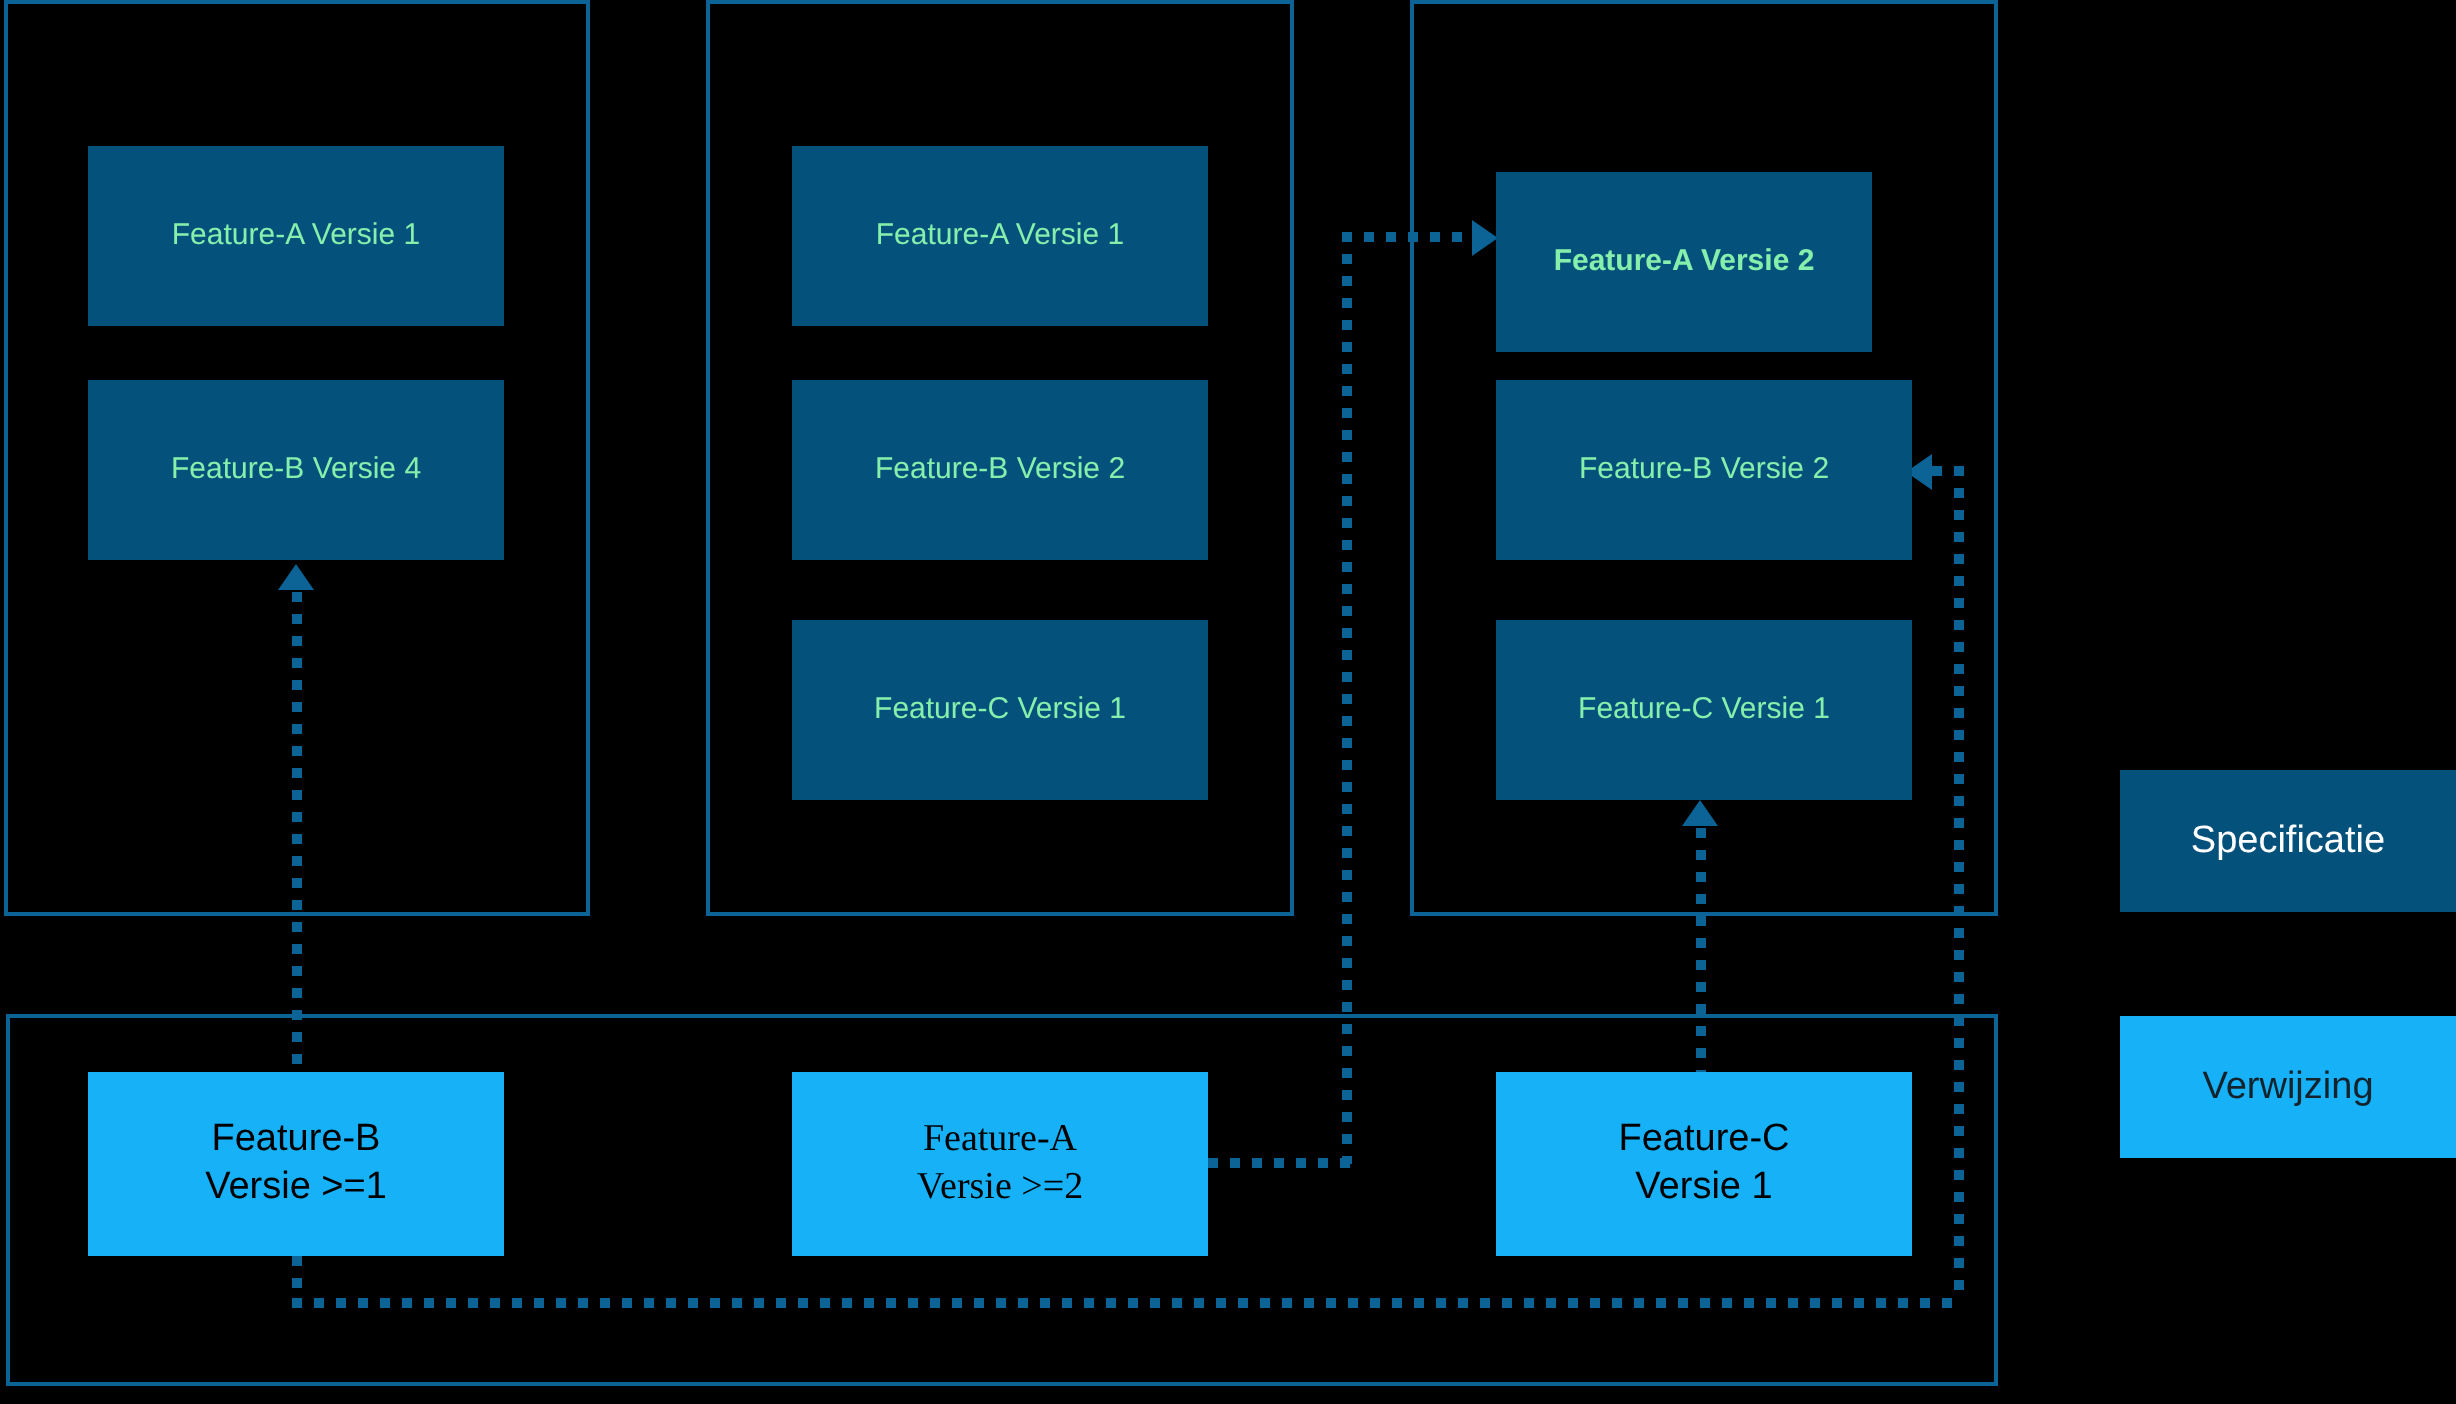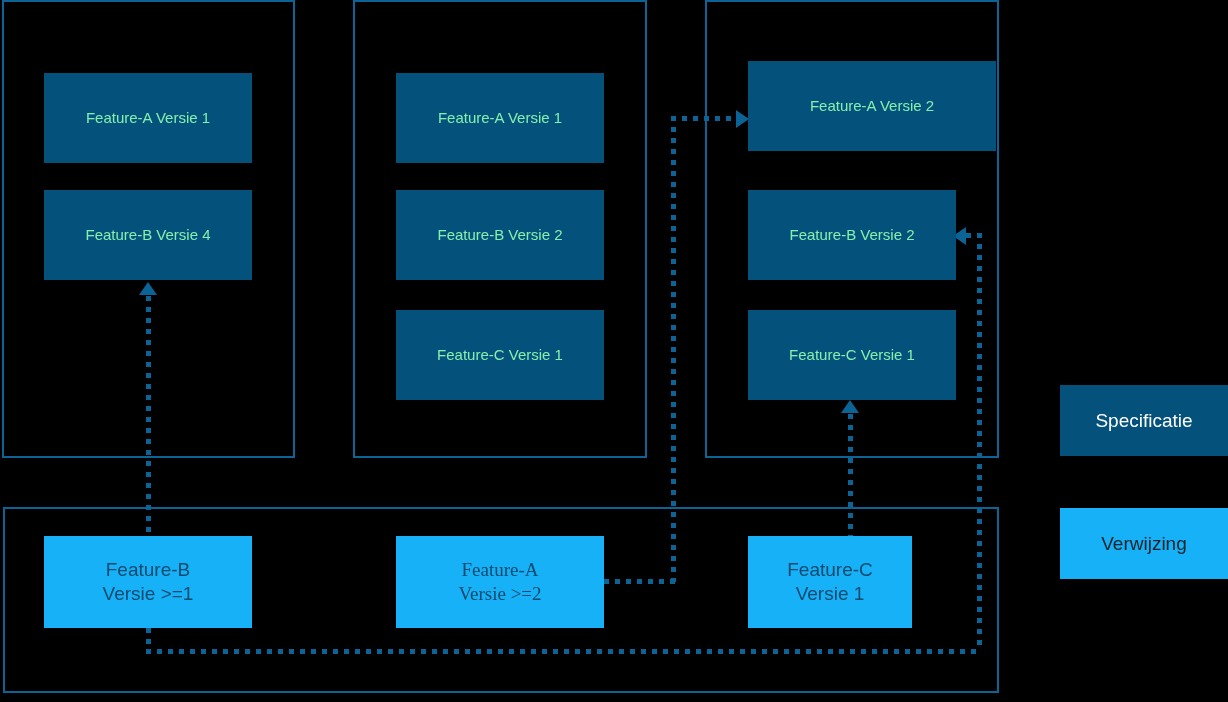--- a/index.html
+++ b/index.html
@@ -31,21 +31,21 @@
     line-height: 1.25;
     white-space: pre-line;
   }
   .node.spec {
     background: #04527C;
     color: #86efac;
     font-size: 15px;
   }
   .node.ref {
     background: #16B1F7;
-    color: #0c4a6e;
+    color: #000000;
     font-size: 19px;
   }
   .legend-item {
     position: absolute;
     box-sizing: border-box;
     display: flex;
     align-items: center;
     justify-content: center;
     font-size: 19px;
   }
@@ -115,27 +115,27 @@
   <div class="seg-h" style="left:966px; top:233px; width:16px;"></div>
   <div class="arrow left" style="left:953px; top:227px;"></div>
 
   <div class="node spec" style="left:44px; top:73px; width:208px; height:90px;">Feature-A Versie 1</div>
   <div class="node spec" style="left:44px; top:190px; width:208px; height:90px;">Feature-B Versie 4</div>
 
   <div class="node spec" style="left:396px; top:73px; width:208px; height:90px;">Feature-A Versie 1</div>
   <div class="node spec" style="left:396px; top:190px; width:208px; height:90px;">Feature-B Versie 2</div>
   <div class="node spec" style="left:396px; top:310px; width:208px; height:90px;">Feature-C Versie 1</div>
 
-  <div class="node spec" style="left:748px; top:61px; width:248px; height:90px;">Feature-A Versie 2</div>
+  <div class="node spec" style="left:748px; top:86px; width:188px; height:90px;font-weight:bold;">Feature-A Versie 2</div>
   <div class="node spec" style="left:748px; top:190px; width:208px; height:90px;">Feature-B Versie 2</div>
   <div class="node spec" style="left:748px; top:310px; width:208px; height:90px;">Feature-C Versie 1</div>
 
   <div class="node ref" style="left:44px; top:536px; width:208px; height:92px;">Feature-B
 Versie &gt;=1</div>
   <div class="node ref" style="left:396px; top:536px; width:208px; height:92px;font-family:Liberation Serif, serif;">Feature-A
 Versie &gt;=2</div>
-  <div class="node ref" style="left:748px; top:536px; width:164px; height:92px;">Feature-C
+  <div class="node ref" style="left:748px; top:536px; width:208px; height:92px;">Feature-C
 Versie 1</div>
 
   <div class="legend-item spec" style="left:1060px; top:385px; width:168px; height:71px;">Specificatie</div>
   <div class="legend-item ref" style="left:1060px; top:508px; width:168px; height:71px;">Verwijzing</div>
 
 </div>
 
 </body></html>

